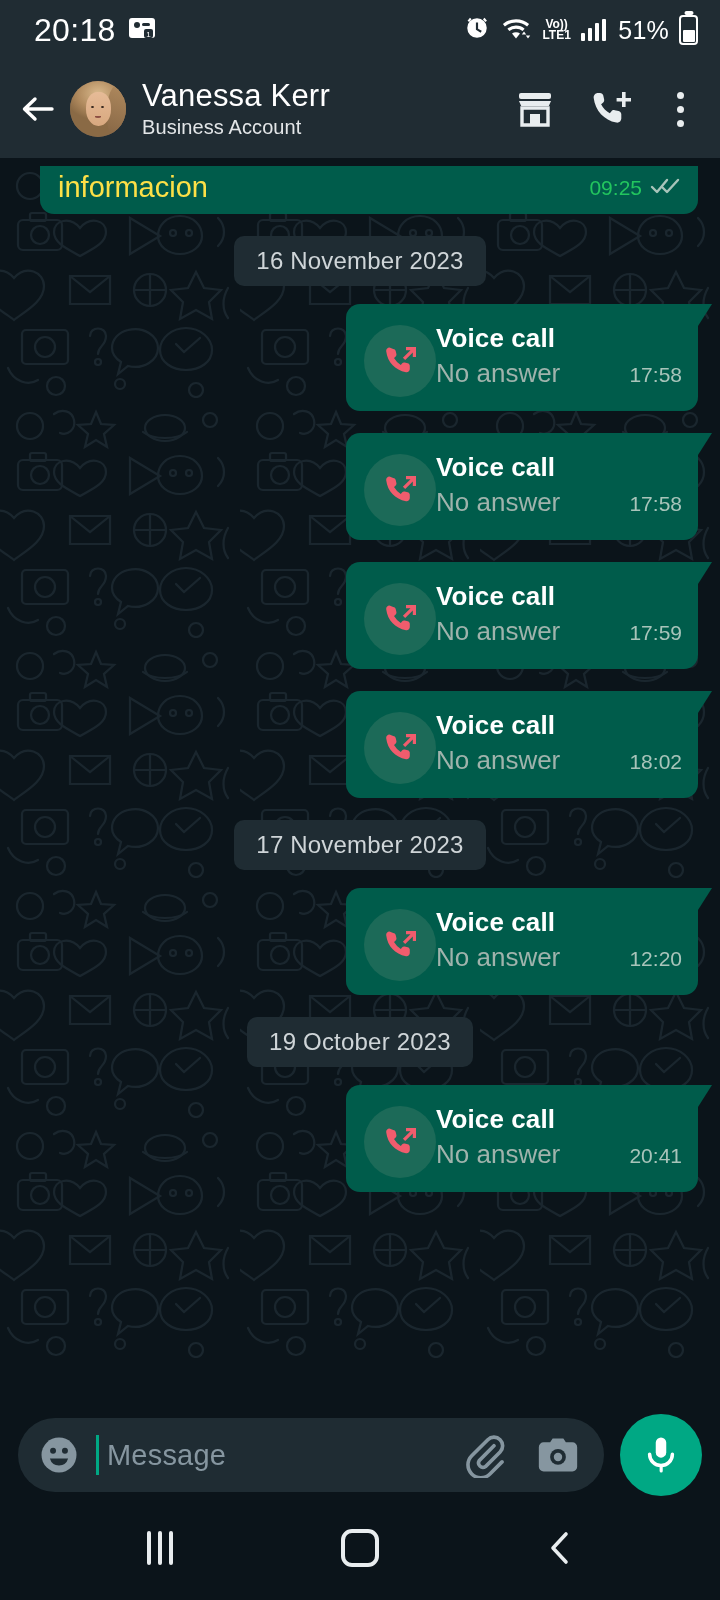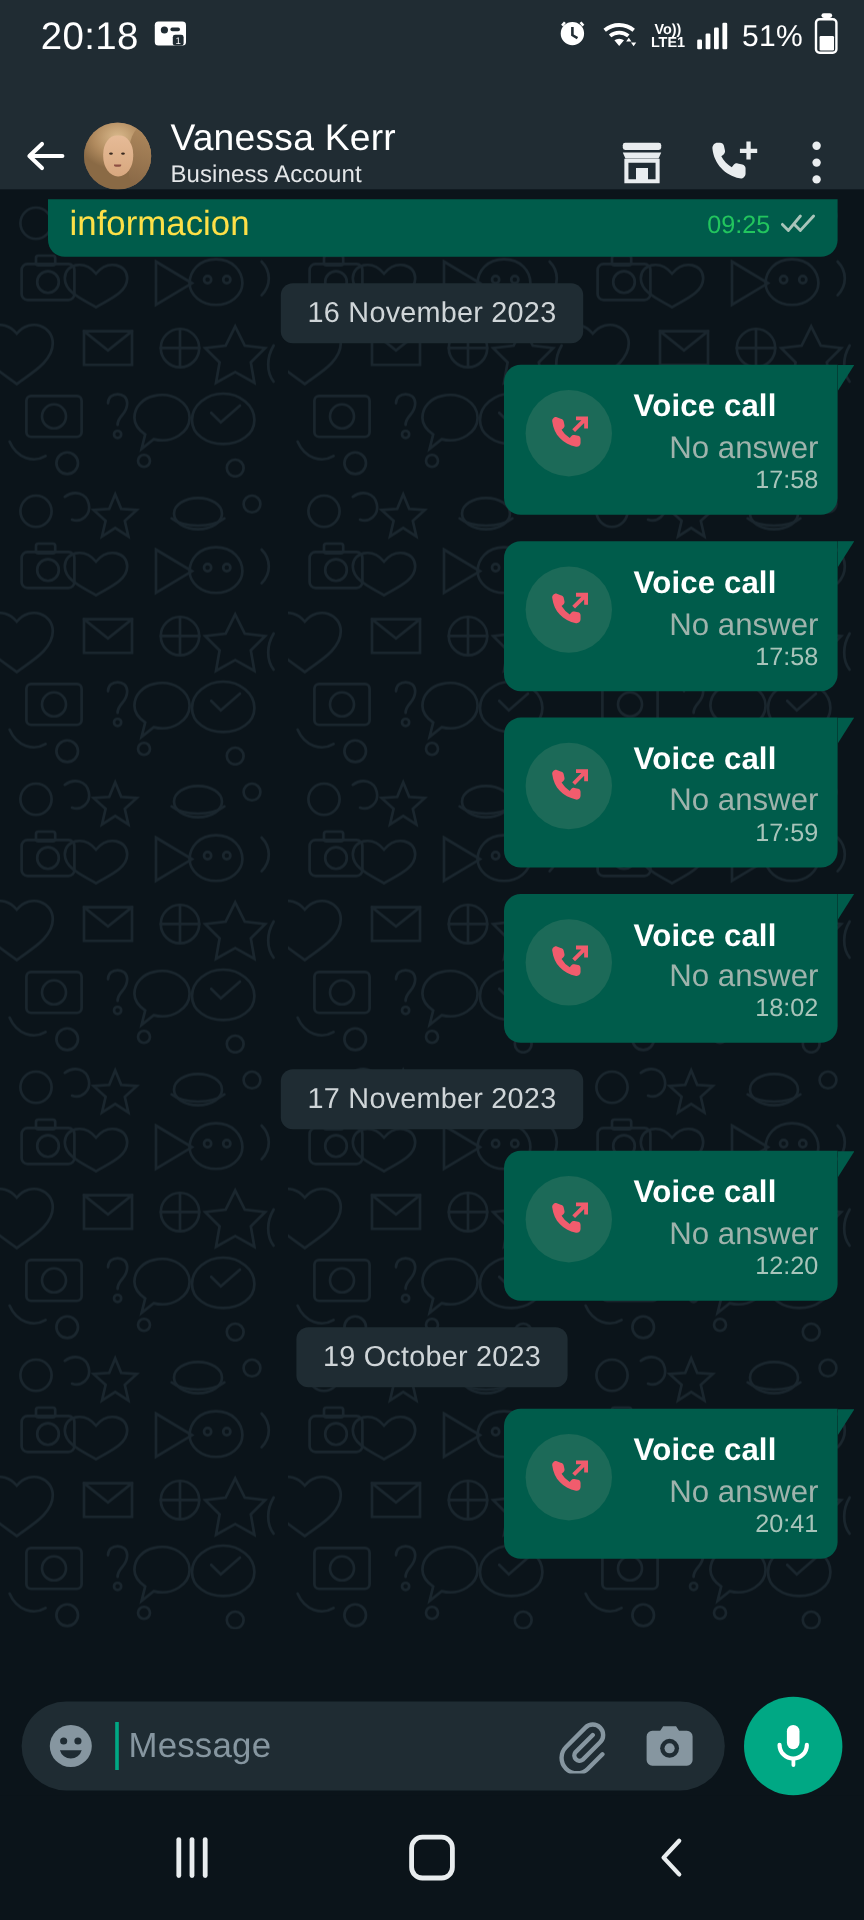--- a/index.html
+++ b/index.html
@@ -29,21 +29,21 @@
   .bars i { width:4.5px; background:#fff; display:block; border-radius:1px; }
   .bars i:nth-child(1){height:8px;} .bars i:nth-child(2){height:13px;}
   .bars i:nth-child(3){height:18px;} .bars i:nth-child(4){height:22px;}
   .battery { width:19px; height:30px; border:2.5px solid #fff; border-radius:4px; position:relative; }
   .battery::before{content:"";position:absolute;top:-6px;left:50%;transform:translateX(-50%);width:9px;height:4px;background:#fff;border-radius:2px;}
   .battery::after{content:"";position:absolute;left:1.5px;right:1.5px;bottom:1.5px;height:44%;background:#fff;border-radius:1px;}
 
   
   .header {
     height:98px; flex:0 0 98px; background:#202c33;
-    display:flex; align-items:flex-end; padding:0 20px 0 10px; gap:0;
+    display:flex; align-items:center; padding:0 20px 0 10px; gap:0;
   }
   .back-btn { width:56px; height:56px; display:flex; align-items:center; justify-content:center; flex:0 0 auto;}
   .avatar {
     width:56px; height:56px; border-radius:50%; flex:0 0 auto; margin-left:4px;
     overflow:hidden; position:relative; background:#6b5a4e;
   }
   .avatar .hair{position:absolute;inset:0;background:
       radial-gradient(ellipse 60% 48% at 50% 22%, #d9b98c 0%, #b08a5e 60%, #8a6a45 100%);}
   .avatar .hairR{position:absolute;right:-4%;top:8%;width:38%;height:94%;border-radius:50% 50% 40% 40%;
       background:linear-gradient(200deg,#b08a5e,#856544);}
@@ -83,34 +83,34 @@
 
   .date-row { display:flex; justify-content:center; margin:22px 0 18px; }
   .date-chip {
     background:#1f2c33; color:#cfd5d8; font-size:24px; padding:11px 22px;
     border-radius:10px; letter-spacing:.2px;
   }
 
   .call-row { display:flex; justify-content:flex-end; margin-bottom:22px; }
   .call-bubble {
     background:#005c4b; border-radius:14px 0 14px 14px;
-    width:278px; padding:17px 16px 14px 18px;
-    display:flex; align-items:flex-start; gap:18px; position:relative;
+    width:352px; padding:17px 16px 14px 18px;
+    display:flex; align-items:flex-start; position:relative;
   }
   .call-bubble::after{
     content:""; position:absolute; top:0; right:-14px; width:14px; height:22px;
     background:#005c4b; clip-path:polygon(0 0,100% 0,0 100%);
   }
   .call-ic {
     width:72px; height:72px; border-radius:50%; background:#1c6a58;
     display:flex; align-items:center; justify-content:center; flex:0 0 auto; margin-top:4px;
   }
   .call-body { flex:1 1 auto; padding-top:2px; }
   .call-title { font-size:26px; font-weight:700; color:#fff; line-height:1.18; letter-spacing:.1px;}
-  .call-sub-row { display:flex; align-items:flex-end; justify-content:space-between; margin-top:4px;flex-direction:column; }
+  .call-sub-row { display:flex; align-items:flex-end; justify-content:space-between; margin-top:4px; }
   .call-sub { font-size:26px; color:#9fb3ac; line-height:1.2; }
   .call-time { font-size:21px; color:#a8c4ba; padding-bottom:2px; white-space:nowrap; margin-left:10px;}
 
   
   .inputbar {
     flex:0 0 auto; position:absolute; left:0; right:0; bottom:104px;
     display:flex; align-items:center; gap:16px; padding:0 18px;
     z-index:5;
   }
   .input-pill {

